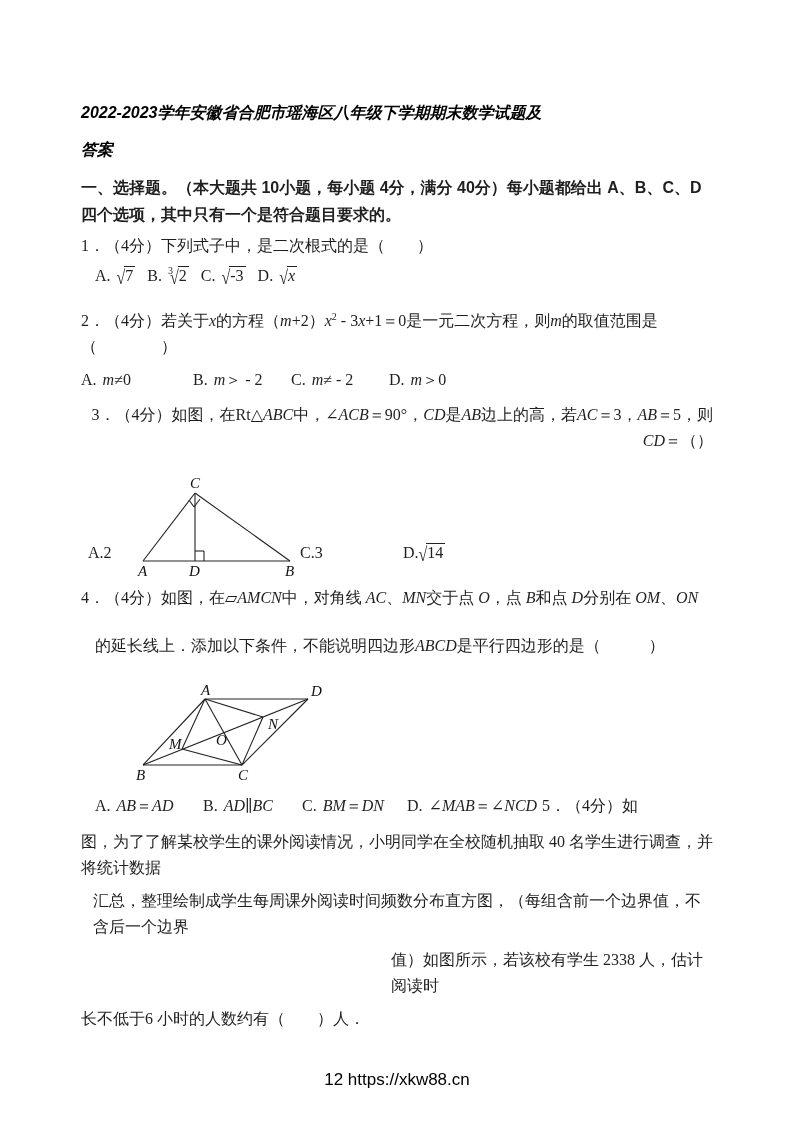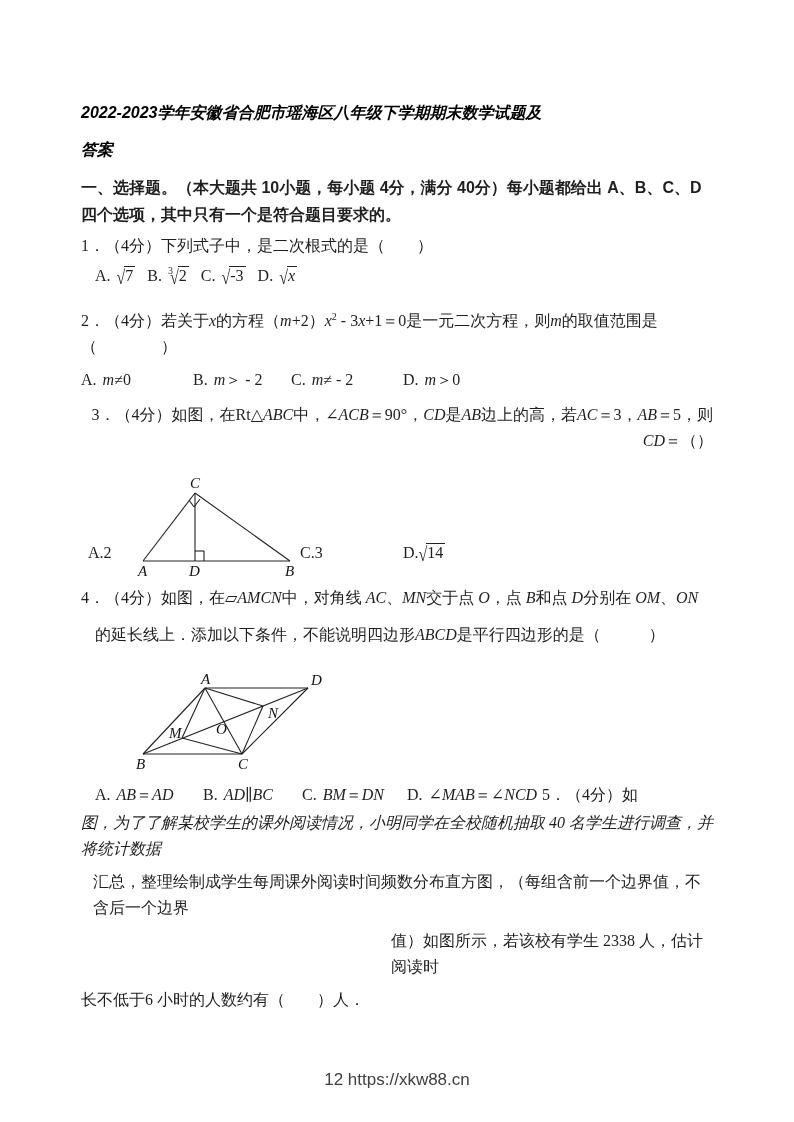--- a/index.html
+++ b/index.html
@@ -30,49 +30,49 @@
   .figrow .opt{position:absolute;white-space:nowrap;line-height:26px;}
   .figlabel{font-family:"Liberation Serif","DejaVu Serif",serif;font-style:italic;font-size:15px;fill:#111;}
   .b-section{margin-top:6px;}
   .b-q1{margin-top:5px;}
   .b-q1opts{margin-top:2px;}
   .b-q2{margin-top:9px;}
   .b-q2opts{margin-top:7px;}
   .b-q3{margin-top:9px;text-align:right;}
   .b-fig1{margin-top:22px;height:104px;}
   .b-q4l1{margin-top:5px;}
-  .b-q4l2{margin-top:11px;padding-left:14px;}
+  .b-q4l2{margin-top:22px;padding-left:14px;}
   .b-fig2{margin-top:26px;height:100px;}
   .b-q45{margin-top:8px;}
-  .b-q5l2{margin-top:2px;font-style:italic;}
+  .b-q5l2{margin-top:10px;}
   .b-q5l3{margin-top:7px;margin-left:12px;}
   .b-q5l4{margin-top:7px;margin-left:310px;}
   .b-q5l5{margin-top:7px;}
   .footer{position:absolute;top:1070px;left:0;width:100%;text-align:center;
-    font-family:"Liberation Sans","DejaVu Sans",sans-serif;font-size:17px;color:#404040;}
+    font-family:"Liberation Sans","DejaVu Sans",sans-serif;font-size:17px;color:#000000;}
 </style>
 </head>
 <body>
 
 <div class="page">
   <div class="content">
     <h1 class="title">
       <div>2022-2023学年安徽省合肥市瑶海区八年级下学期期末数学试题及</div>
       <div>答案</div>
     </h1>
     <div id="doc-body">
         <div class="para b-section bold">一、选择题。（本大题共 10小题，每小题 4分，满分 40分）每小题都给出 A、B、C、D四个选项，其中只有一个是符合题目要求的。</div>
         <div class="para b-q1">1．（4分）下列式子中，是二次根式的是（　　）</div>
         <div class="para optrow b-q1opts packed"><span class="opt"><span class="optlabel">A.</span><span class="sqrt"><span class="rsign">√</span><span class="rbar">7</span></span></span><span class="opt"><span class="optlabel">B.</span><span class="sqrt"><span class="ridx">3</span><span class="rsign">√</span><span class="rbar">2</span></span></span><span class="opt"><span class="optlabel">C.</span><span class="sqrt"><span class="rsign">√</span><span class="rbar">-3</span></span></span><span class="opt"><span class="optlabel">D.</span><span class="sqrt"><span class="rsign">√</span><span class="rbar"><span class="mi">x</span></span></span></span></div>
         <div class="para b-q2">2．（4分）若关于<span class="mi">x</span>的方程（<span class="mi">m</span>+2）<span class="mi">x</span><sup class="msup">2</sup> - 3<span class="mi">x</span>+1＝0是一元二次方程，则<span class="mi">m</span>的取值范围是（　　　　）</div>
         <div class="para optrow b-q2opts spread">
           <span class="opt" style="left: 0;"><span class="optlabel">A.</span><span class="mi">m</span>≠0</span>
           <span class="opt" style="left: 112px; text-align: center;"><span class="optlabel">B.</span><span class="mi">m</span>＞ - 2</span>
           <span class="opt" style="left: 210px;"><span class="optlabel">C.</span><span class="mi">m</span>≠ - 2</span>
-          <span class="opt" style="left: 322px; text-align: right;"><span class="optlabel">D.</span><span class="mi">m</span>＞0</span>
+          <span class="opt" style="left: 308px; text-align: right;"><span class="optlabel">D.</span><span class="mi">m</span>＞0</span>
         </div>
         <div class="para b-q3">3．（4分）如图，在Rt△<span class="mi">ABC</span>中，∠<span class="mi">ACB</span>＝90°，<span class="mi">CD</span>是<span class="mi">AB</span>边上的高，若<span class="mi">AC</span>＝3，<span class="mi">AB</span>＝5，则<span class="mi">CD</span>＝（）</div>
         <div class="para figrow b-fig1">
           <svg width="165" height="104" viewBox="0 0 165 104" style="left: 54px;">
             <line x1="8" y1="85" x2="155" y2="85" stroke="#222" stroke-width="1.1"></line>
             <line x1="8" y1="85" x2="60" y2="17" stroke="#222" stroke-width="1.1"></line>
             <line x1="60" y1="17" x2="155" y2="85" stroke="#222" stroke-width="1.1"></line>
             <line x1="60" y1="17" x2="60" y2="85" stroke="#222" stroke-width="1.1"></line>
             <line x1="60" y1="75" x2="69" y2="75" stroke="#222" stroke-width="1.1"></line>
             <line x1="69" y1="75" x2="69" y2="85" stroke="#222" stroke-width="1.1"></line>

